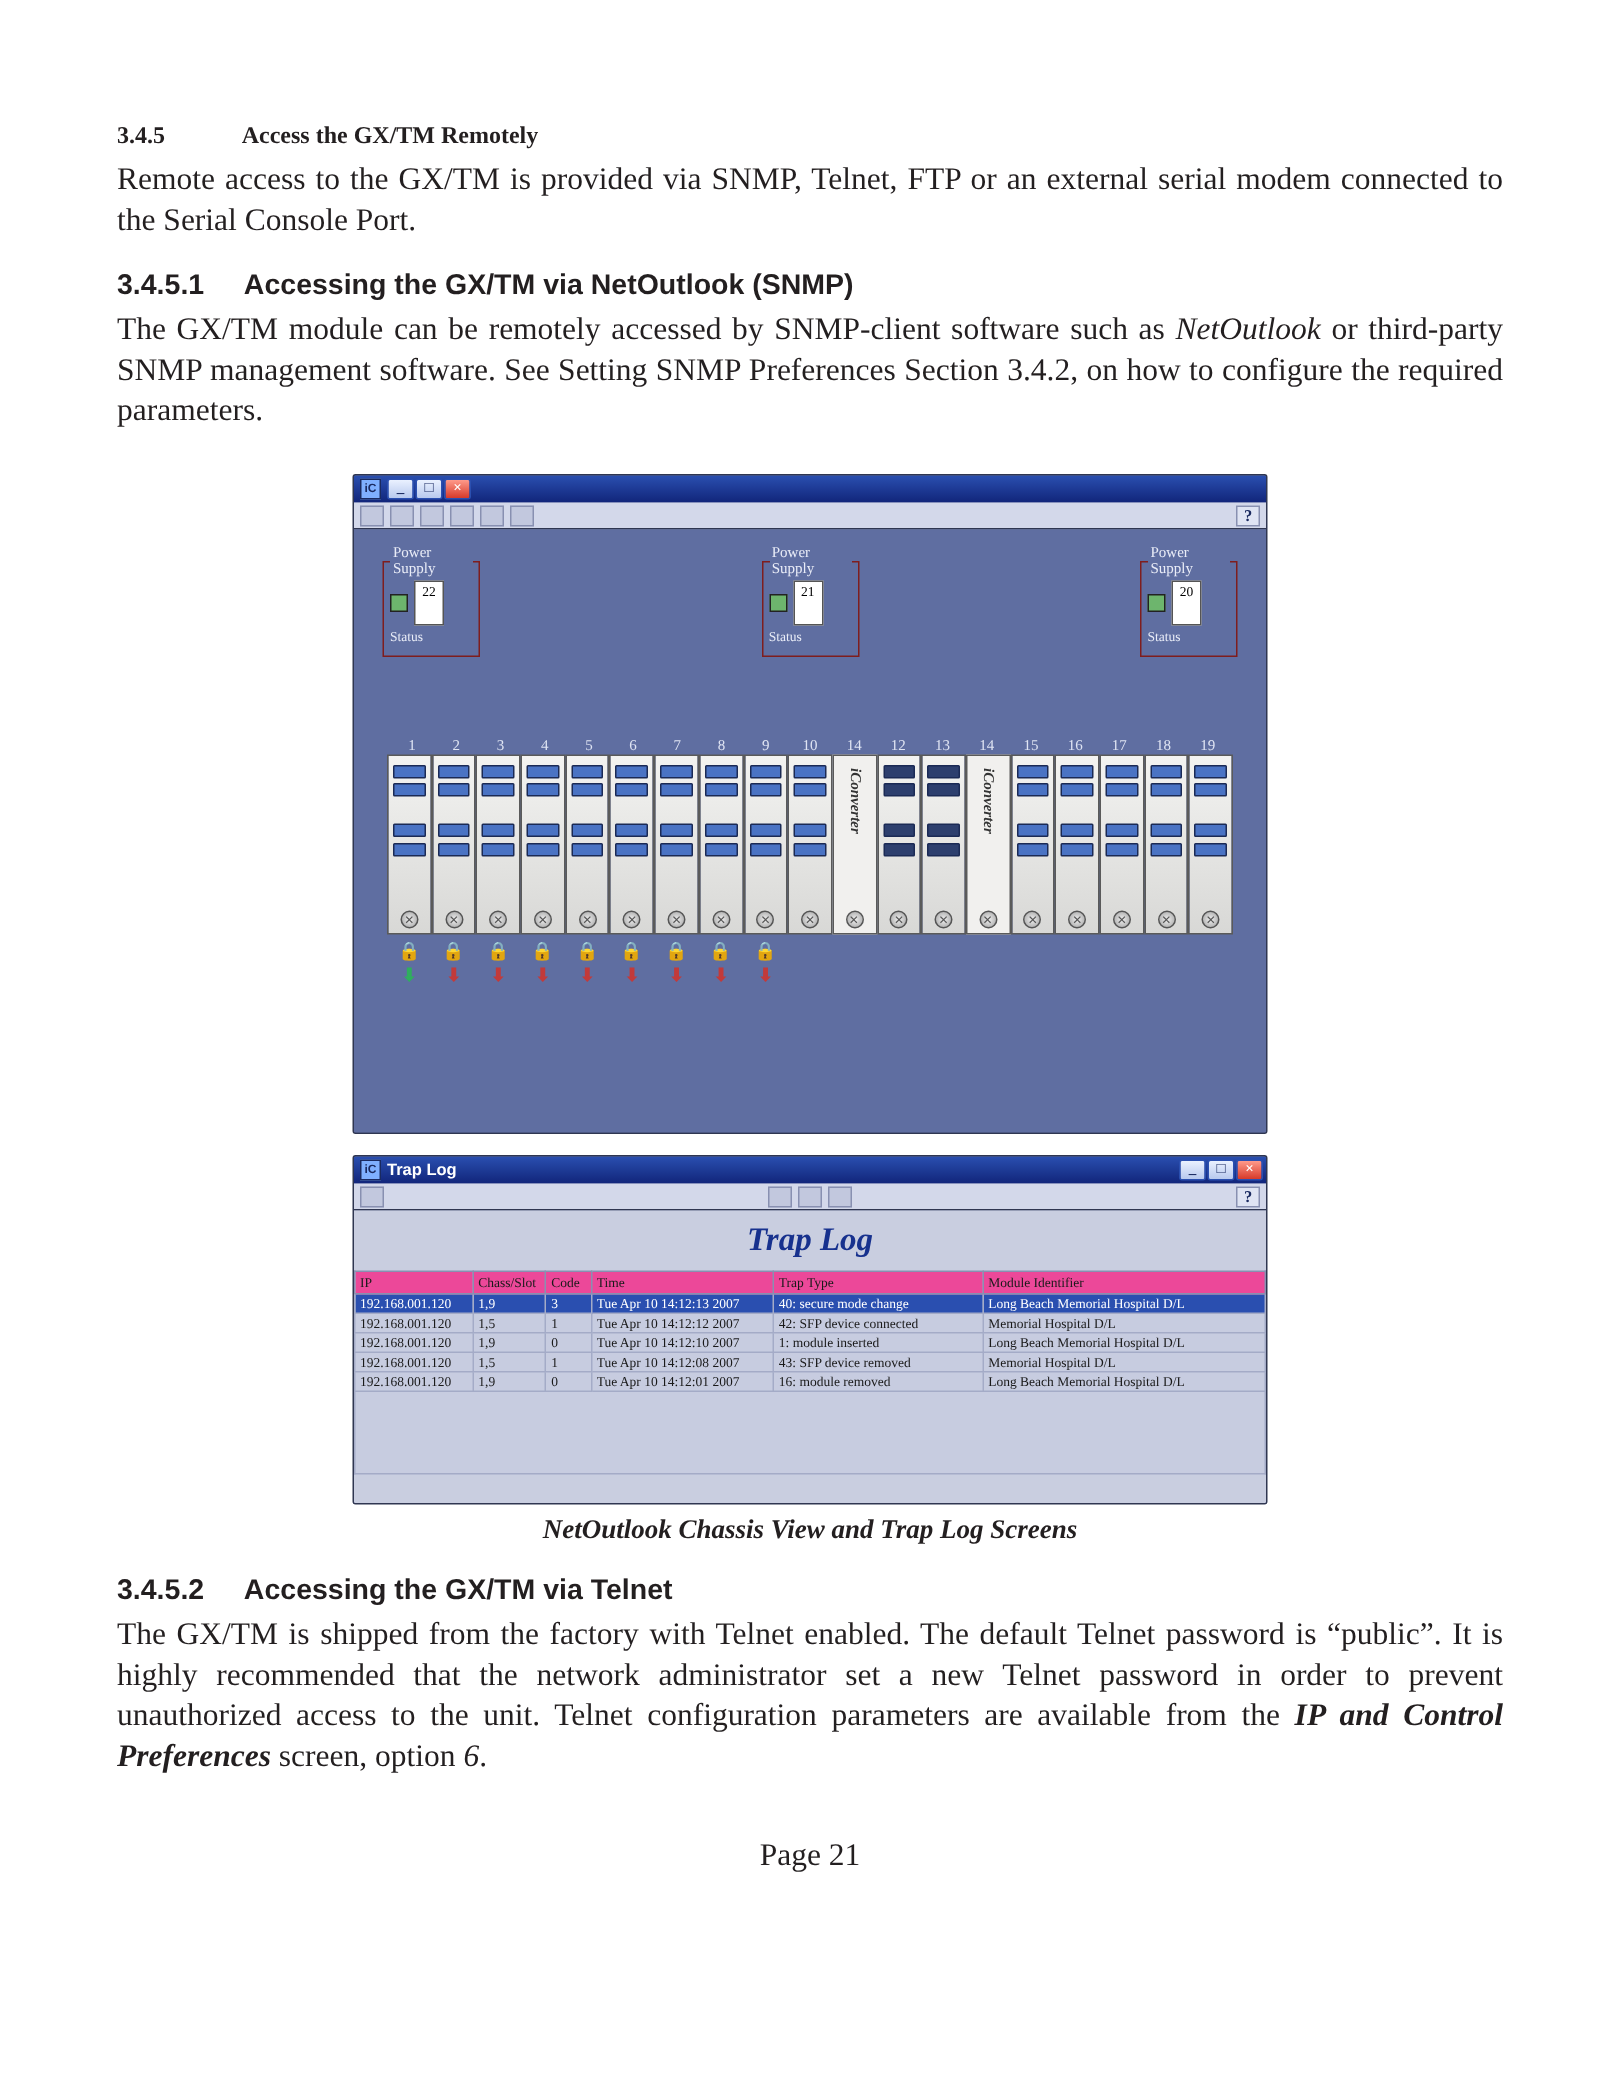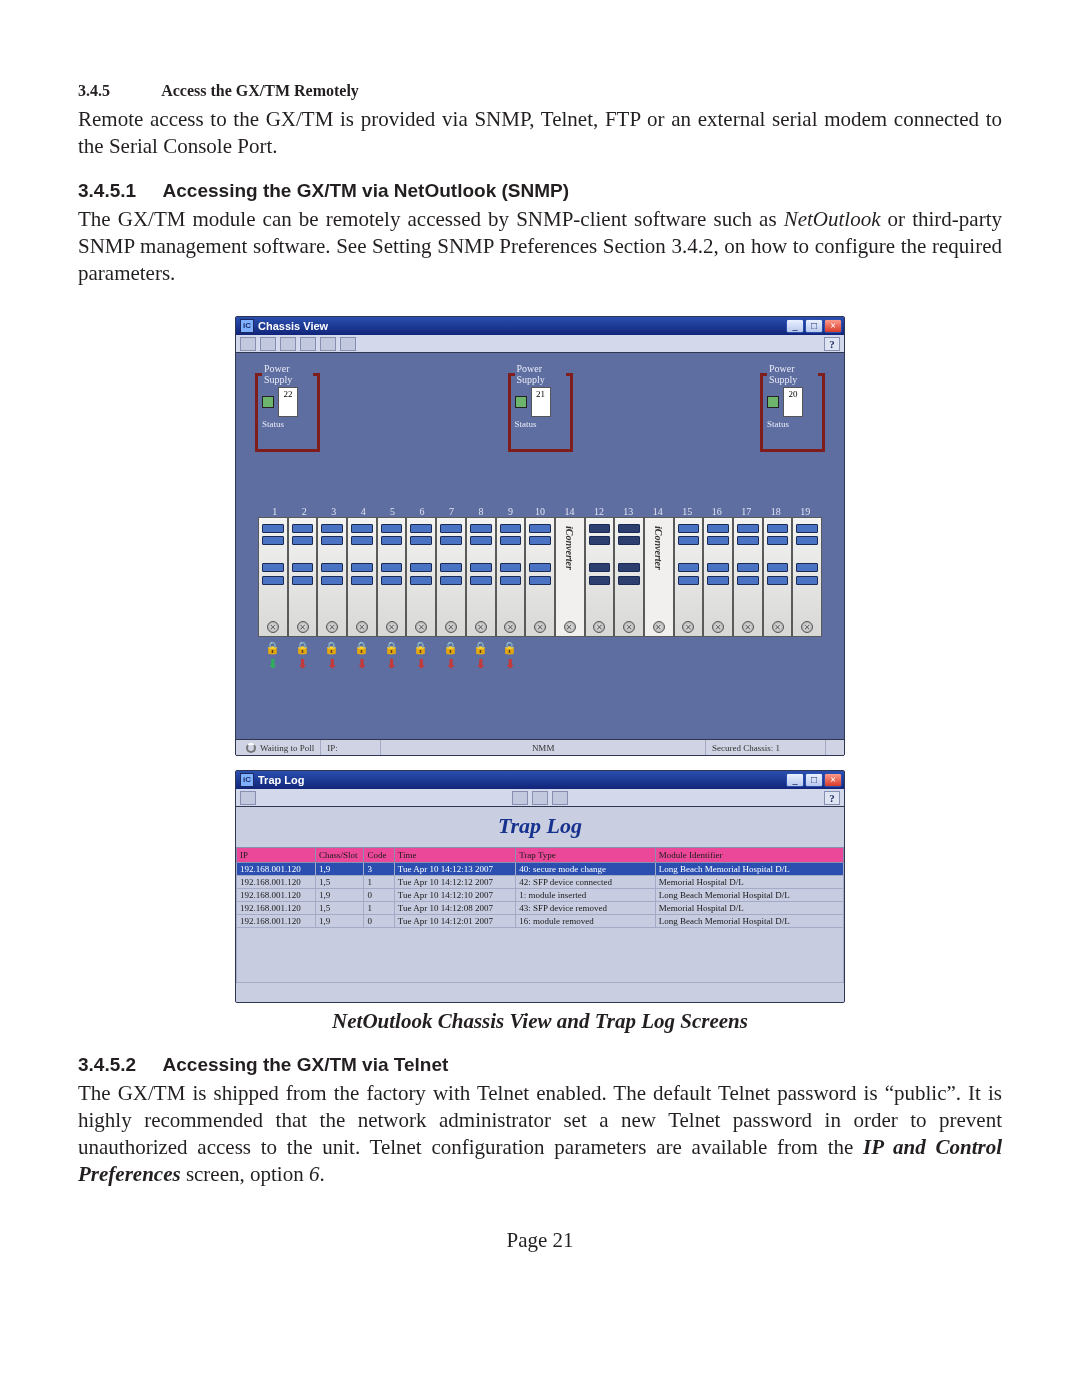--- a/index.html
+++ b/index.html
@@ -25,40 +25,40 @@
     font-family:"Times New Roman",Times,serif;
     color:var(--ink);
     padding:82px 78px 40px 78px;
   }
   h2.section{font-size:16px;margin:0 0 6px 0;font-weight:700;}
   h2.section .num{display:inline-block;width:80px;}
   h3.sub{font-family:Arial,Helvetica,sans-serif;font-size:19px;font-weight:700;margin:20px 0 4px 0;}
   h3.sub .num{display:inline-block;width:80px;}
   p.body{font-size:21px;line-height:1.28;margin:2px 0 12px 0;text-align:justify;}
   .fig-block{width:610px;margin:30px auto 6px auto;font-family:Tahoma,Verdana,sans-serif;font-size:10px;}
-  .figcaption{font-family:"Times New Roman",serif;font-style:italic;font-weight:700;text-align:center;font-size:21px;margin:6px 0 16px 0;}
+  .figcaption{font-family:"Times New Roman",serif;font-style:italic;font-weight:700;text-align:center;font-size:18px;margin:6px 0 16px 0;}
   
   .win{border:1px solid var(--win-border);background:var(--win-bg);border-radius:2px;overflow:hidden;}
   .titlebar{height:18px;background:linear-gradient(#2a4fb0,#11257a);color:#fff;display:flex;align-items:center;font:700 11px Tahoma,Verdana,sans-serif;padding:0 2px;}
   .titlebar .ico{width:14px;height:14px;margin:0 4px 0 2px;display:inline-block;background:#7fb0ff;border:1px solid #1a2a60;font-size:8px;line-height:12px;text-align:center;color:#1a2a60;}
   .titlebar .title{flex:1;}
   .titlebar .winbtns{display:flex;gap:1px;}
   .titlebar .winbtn{width:18px;height:14px;background:linear-gradient(#eaf1ff,#b8c9ee);border:1px solid #2a4fb0;color:#1a2a60;font:700 10px/12px Tahoma;text-align:center;border-radius:2px;}
   .titlebar .winbtn.close{background:linear-gradient(#ff9a8a,#d63a2a);color:#fff;}
 
   .toolbar{height:18px;background:#d3d8ea;border-bottom:1px solid var(--win-border);display:flex;align-items:center;padding:0 4px;gap:4px;}
   .toolbar.end{justify-content:flex-end;}
   .tbtn{width:16px;height:14px;background:#c2c8de;border:1px solid #8890b1;display:inline-block;}
   .helpbtn{width:16px;height:14px;background:#dfe4f3;border:1px solid #8890b1;color:#1a2a60;font:700 11px/12px Tahoma;text-align:center;margin-left:auto;}
 
   
   .cv-body{height:402px;background:var(--win-bg);position:relative;padding:10px 10px 0 10px;}
   .ps-row{display:flex;justify-content:space-between;padding:0 9px;}
   .ps{width:65px;}
-  .ps fieldset{border:3px solid #7f1d1d;margin:0;padding:2px 4px 20px 4px;}
+  .ps fieldset{border:1px solid #7f1d1d;margin:0;padding:2px 4px 8px 4px;}
   .ps legend{font:10px Tahoma;color:#e9ecf7;padding:0 2px;}
   .ps .led{display:inline-block;width:12px;height:12px;background:var(--green);border:1px solid #222;vertical-align:middle;}
   .ps .idbox{display:inline-block;width:20px;height:30px;background:#fff;border:1px solid #555;font:9px/13px Tahoma;text-align:center;margin-left:4px;vertical-align:middle;color:#000;}
   .ps .lbl{font:9px Tahoma;color:#e9ecf7;margin-top:2px;}
 
   .slot-numbers{display:flex;margin-top:54px;padding:0 14px;color:#dfe4f3;font:10px Tahoma;}
   .slot-numbers span{flex:1;text-align:center;}
 
   .slots{display:flex;padding:0 12px;gap:0;}
   .slot{flex:1;height:120px;background:linear-gradient(#f3f3f1,#d8d8d6);border:1px solid var(--slot-frame);position:relative;}
@@ -110,21 +110,20 @@
 </h3>
 <p class="body">
   <span>The GX/TM module can be remotely accessed by SNMP-client software such as </span><em class="kw">NetOutlook</em><span> or third-party SNMP management software.  See Setting SNMP Preferences Section 3.4.2, on how to configure the required parameters.</span>
 </p>
 
 <div class="fig-block">
 
   <div class="win">
     <div class="titlebar">
       <span class="ico">iC</span>
-      <span class="title">Chassis View</span>
       <span class="winbtns">
         <span class="winbtn">_</span>
         <span class="winbtn">□</span>
         <span class="winbtn close">×</span>
       </span>
     </div>
     <div class="toolbar">
       <span class="tbtn"></span>
       <span class="tbtn"></span>
       <span class="tbtn"></span>
@@ -342,30 +341,20 @@
           <span></span>
           <span></span>
           <span></span>
           <span></span>
           <span></span>
           <span></span>
           <span></span>
           <span></span>
         </div>
 
-      <div class="statusbar">
-        <span class="seg">
-            <span class="spin"></span>
-            <span>Waiting to Poll</span>
-          </span>
-        <span class="seg" style="width:60px;">IP:</span>
-        <span class="seg wide">NMM</span>
-        <span class="seg" style="width:120px;">Secured Chassis: 1</span>
-        <span class="seg last" style="width:14px;"></span>
-      </div>
     </div>
   </div>
 
   <div style="height:14px;"></div>
 
   <div class="win">
     <div class="titlebar">
       <span class="ico">iC</span>
       <span class="title">Trap Log</span>
       <span class="winbtns">

